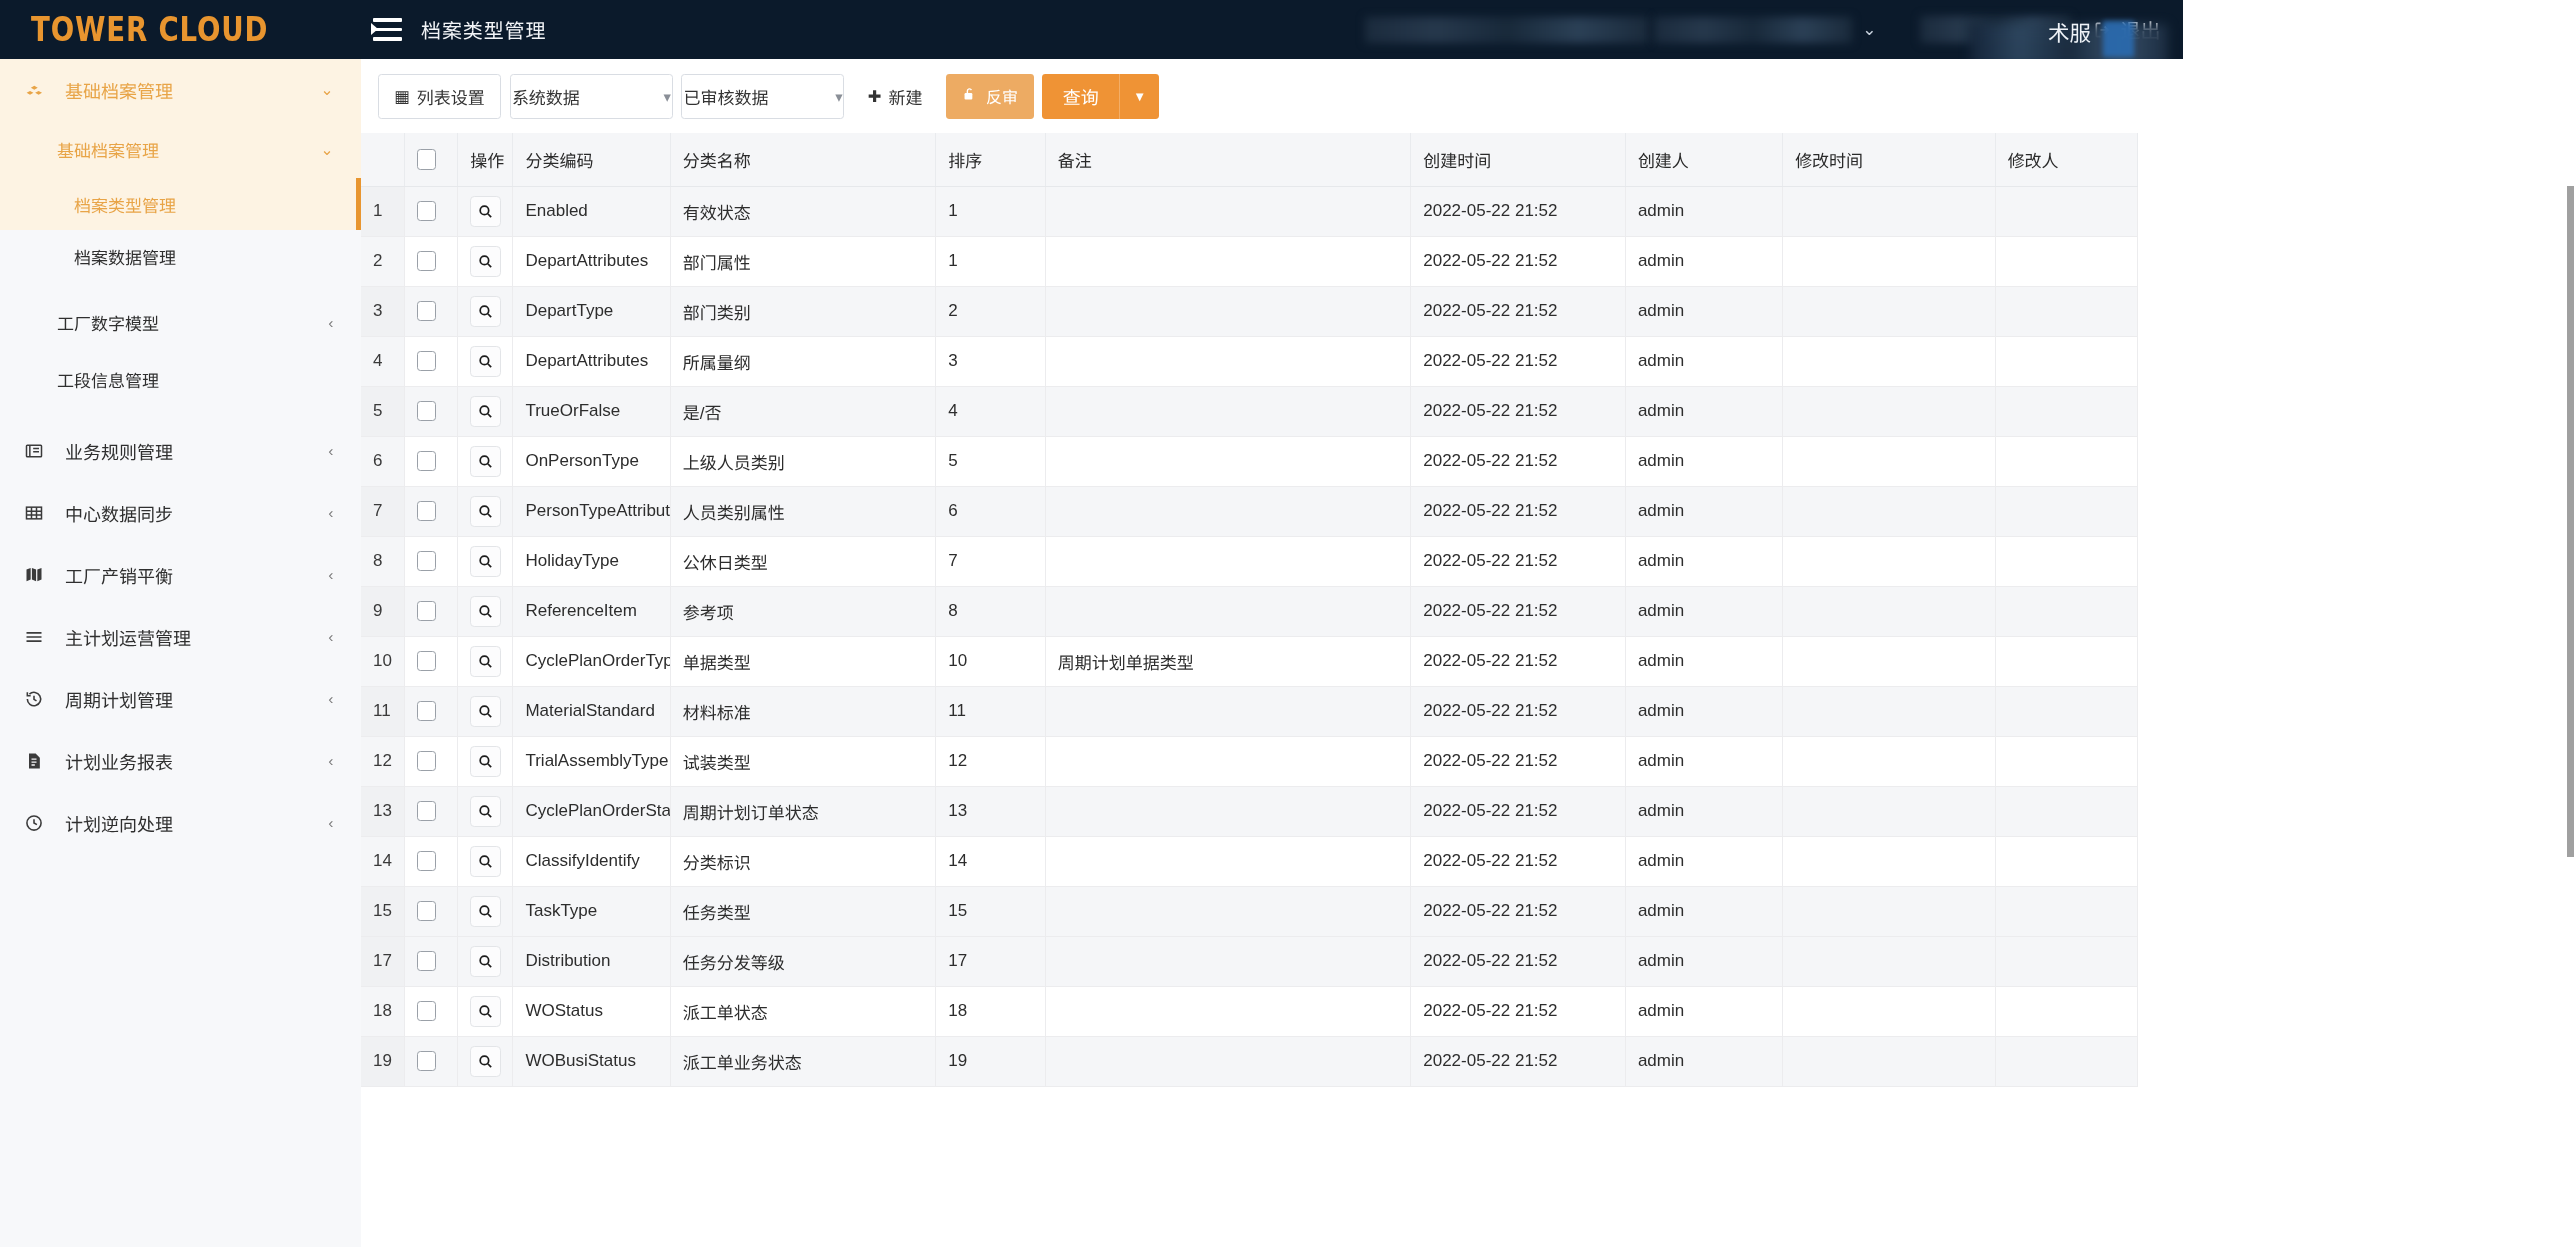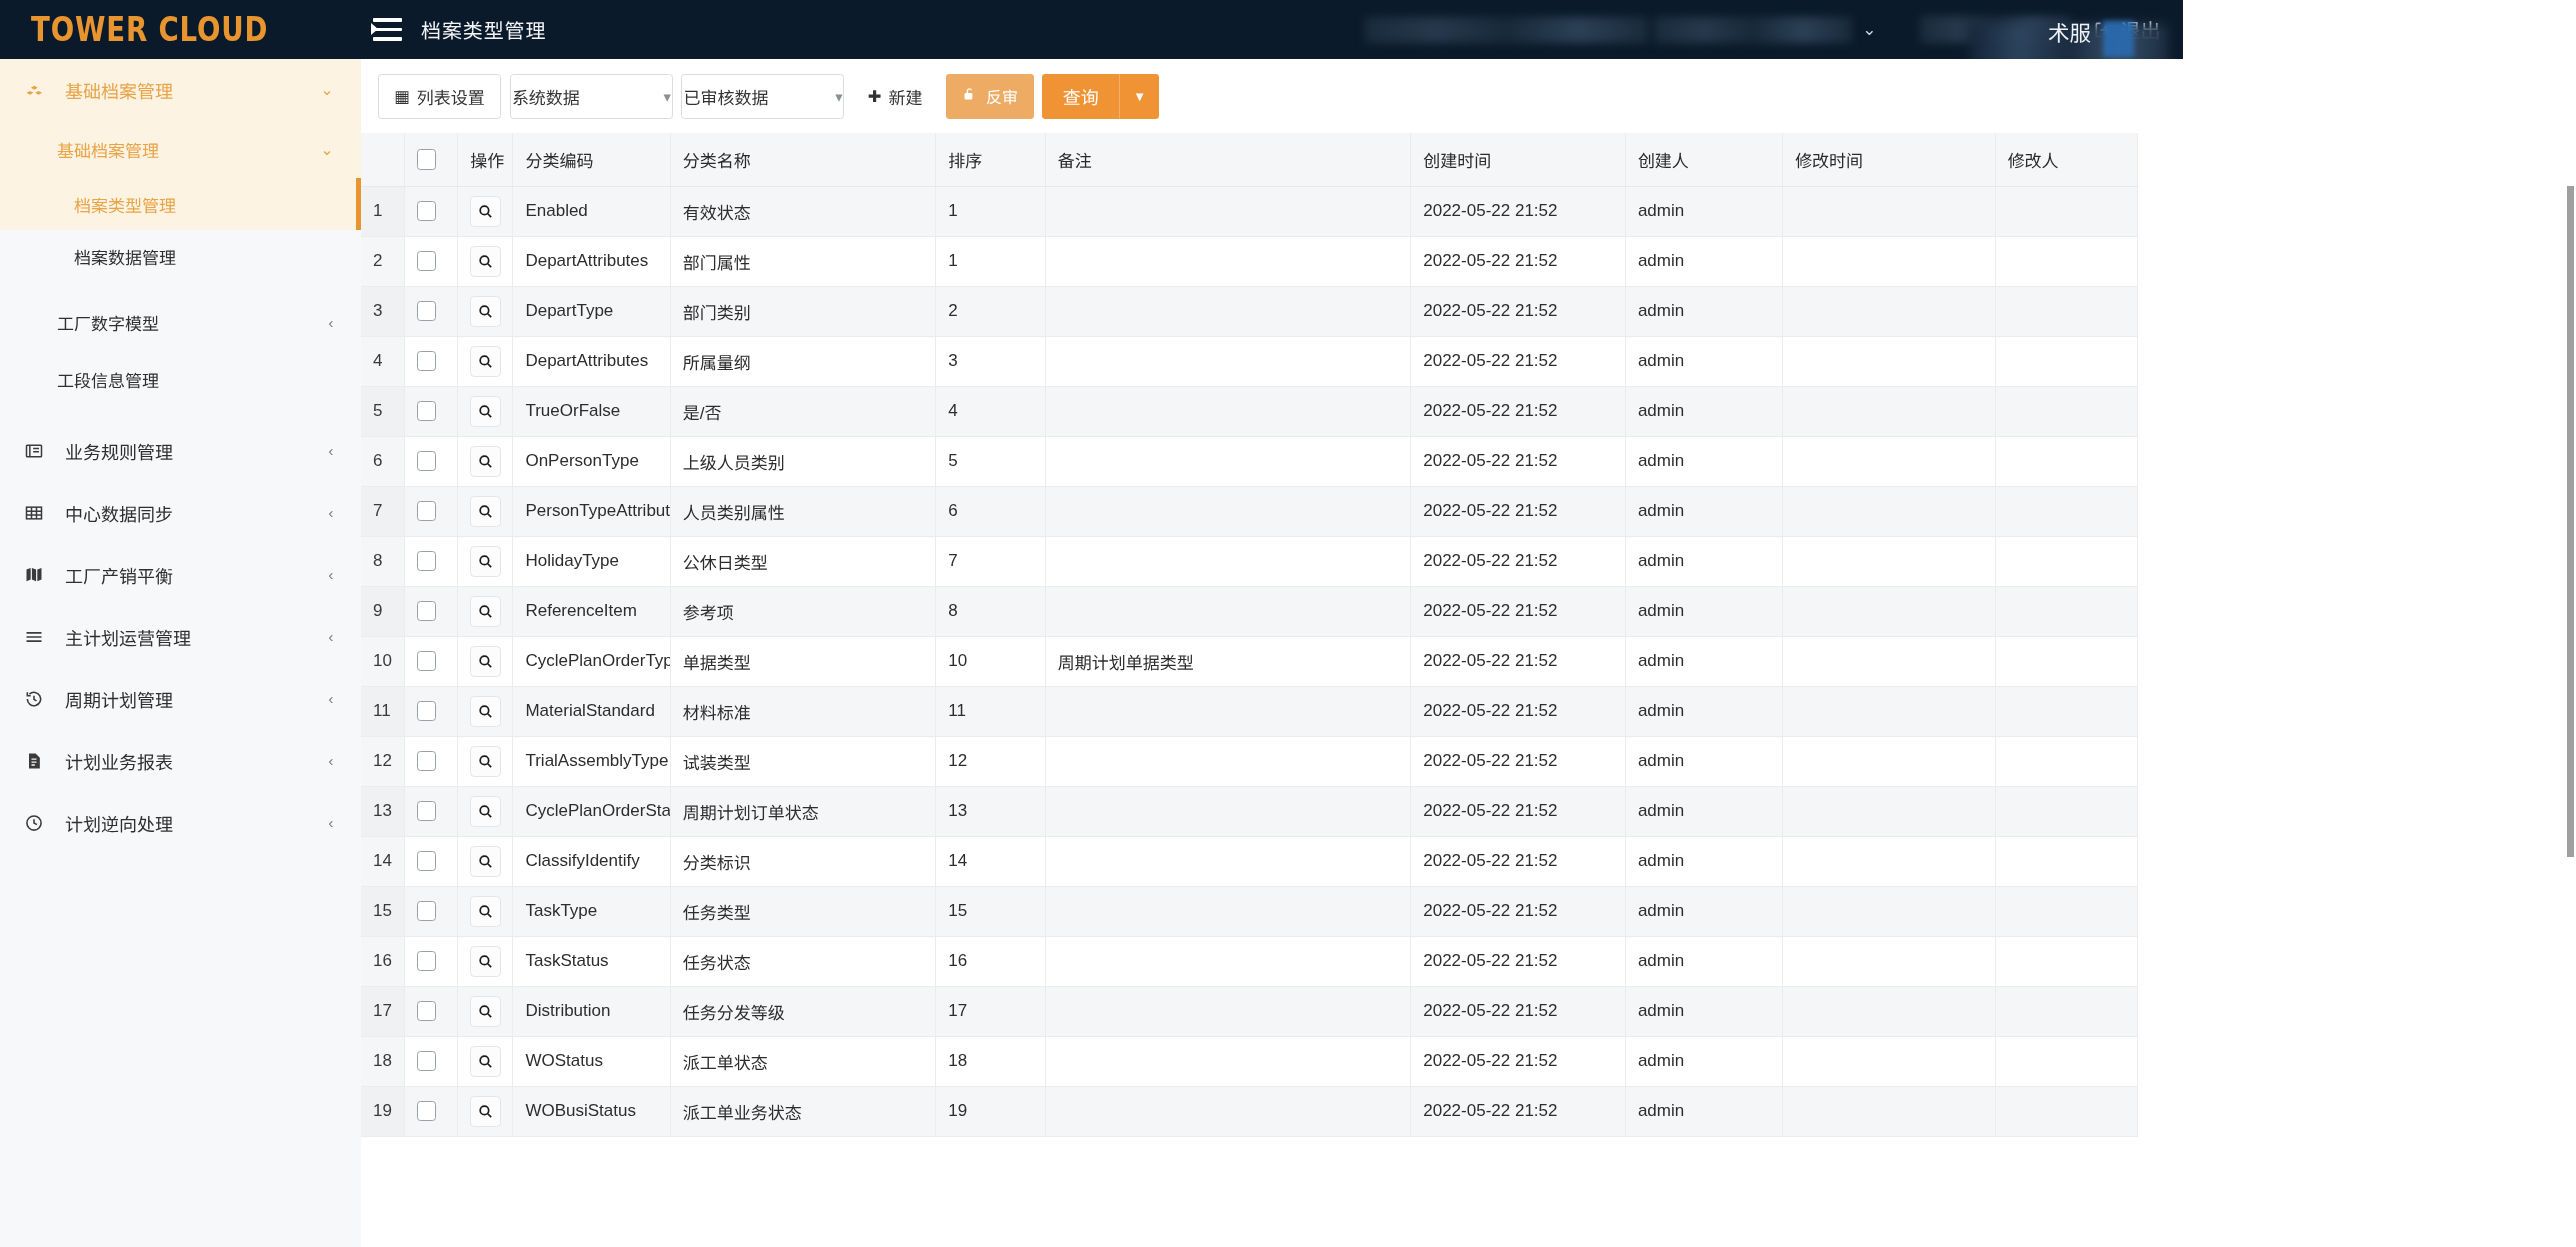--- a/index.html
+++ b/index.html
@@ -749,40 +749,20 @@
             </td>
             <td>TaskType</td>
             <td>任务类型</td>
             <td>15</td>
             <td></td>
             <td>2022-05-22 21:52</td>
             <td>admin</td>
             <td></td>
             <td></td>
           </tr>
-          <tr>
-            <td class="idx">16</td>
-            <td><span class="cb"></span></td>
-            <td>
-              <span class="magbtn">
-                <svg viewBox="0 0 24 24" fill="none" stroke="#1b1b1b" stroke-width="2.4">
-                  <circle cx="10.5" cy="10.5" r="6"></circle>
-                  <path d="M15.2 15.2L20 20"></path>
-                </svg>
-              </span>
-            </td>
-            <td>TaskStatus</td>
-            <td>任务状态</td>
-            <td>16</td>
-            <td></td>
-            <td>2022-05-22 21:52</td>
-            <td>admin</td>
-            <td></td>
-            <td></td>
-          </tr>
           <tr class="row-hl">
             <td class="idx">17</td>
             <td><span class="cb"></span></td>
             <td>
               <span class="magbtn">
                 <svg viewBox="0 0 24 24" fill="none" stroke="#1b1b1b" stroke-width="2.4">
                   <circle cx="10.5" cy="10.5" r="6"></circle>
                   <path d="M15.2 15.2L20 20"></path>
                 </svg>
               </span>

